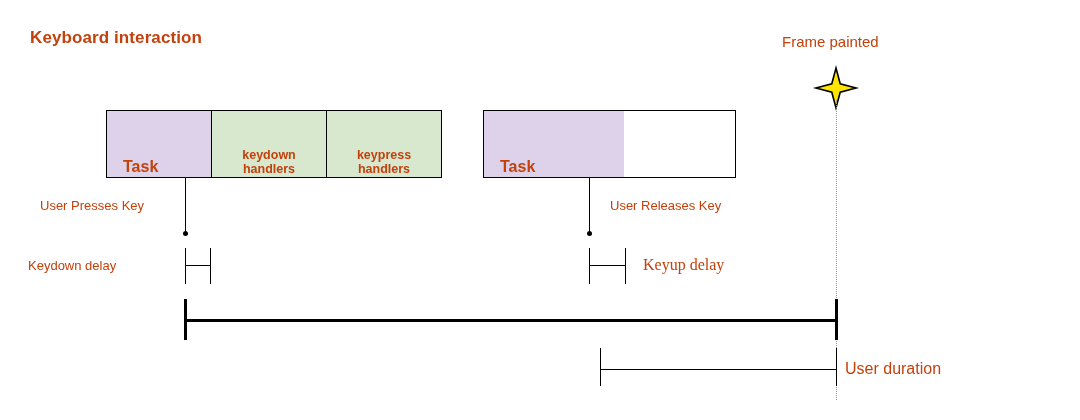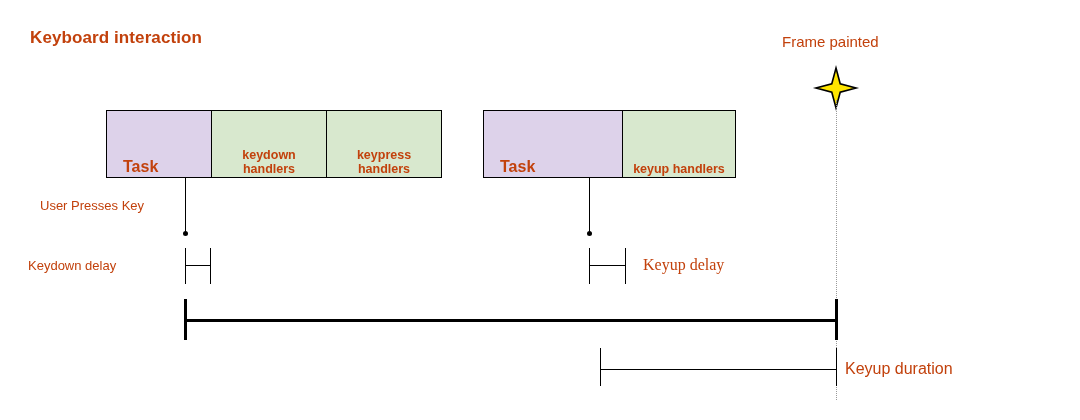--- a/index.html
+++ b/index.html
@@ -133,40 +133,38 @@
   </div>
 
   <div class="vline" style="left:185px; top:178px; height:57px;"></div>
   <div class="dot" style="left:183px; top:231px;"></div>
   <div class="label" style="left:40px; top:198px;">User Presses Key</div>
 
   <div class="segrow" style="left:483px; top:110px; width:253px; height:68px;">
     <div class="seg task" style="width:140px;">
       <span>Task</span>
     </div>
-    <div class="seg handler" style="width:113px;">
-      <span>keyup handlers</span>
-    </div>
   </div>
 
   <div class="vline" style="left:589px; top:178px; height:57px;"></div>
   <div class="dot" style="left:587px; top:231px;"></div>
+  <div class="label" style="left:610px; top:198px;">User Releases Key</div>
 
   <div class="vline" style="left:185px; top:248px; height:36px;"></div>
   <div class="vline" style="left:210px; top:248px; height:36px;"></div>
   <div class="hline" style="left:185px; top:265px; width:25px;"></div>
   <div class="label" style="left:22px; top:258px;margin-left:6px;">Keydown delay</div>
 
   <div class="vline" style="left:589px; top:248px; height:36px;"></div>
   <div class="vline" style="left:625px; top:248px; height:36px;"></div>
   <div class="hline" style="left:589px; top:265px; width:36px;"></div>
   <div class="label" style="left:643px; top:255px; font-size:16px;font-family:Liberation Serif, serif;">Keyup delay</div>
 
   <div class="vline thick" style="left:184px; top:299px; height:41px;"></div>
   <div class="hline thick" style="left:184px; top:319px; width:652px;"></div>
   <div class="vline thick" style="left:835px; top:299px; height:41px;"></div>
 
   <div class="vline" style="left:600px; top:348px; height:38px;"></div>
   <div class="hline" style="left:600px; top:369px; width:236px;"></div>
   <div class="vline" style="left:836px; top:348px; height:38px;"></div>
-  <div class="label" style="left:845px; top:359px; font-size:16px;">Keyup duration</div>
+  <div class="label" style="left:845px; top:359px; font-size:16px;">User duration</div>
 
 </div>
 
 </body></html>

